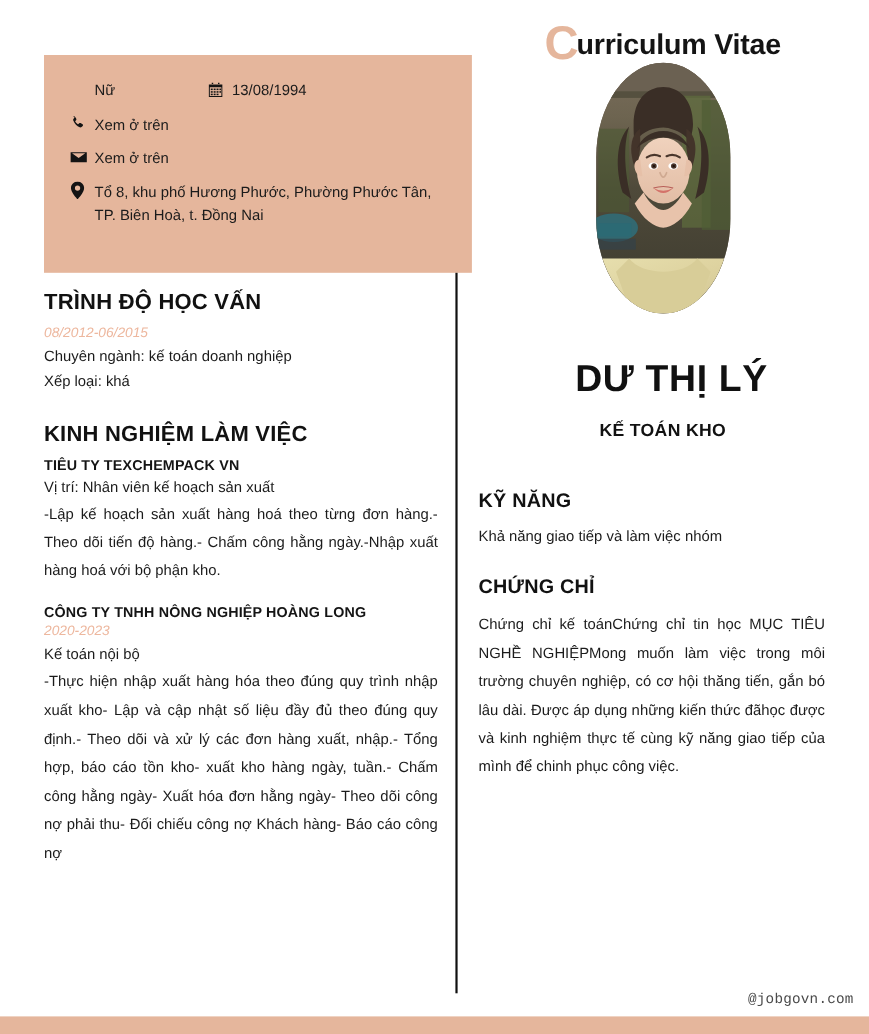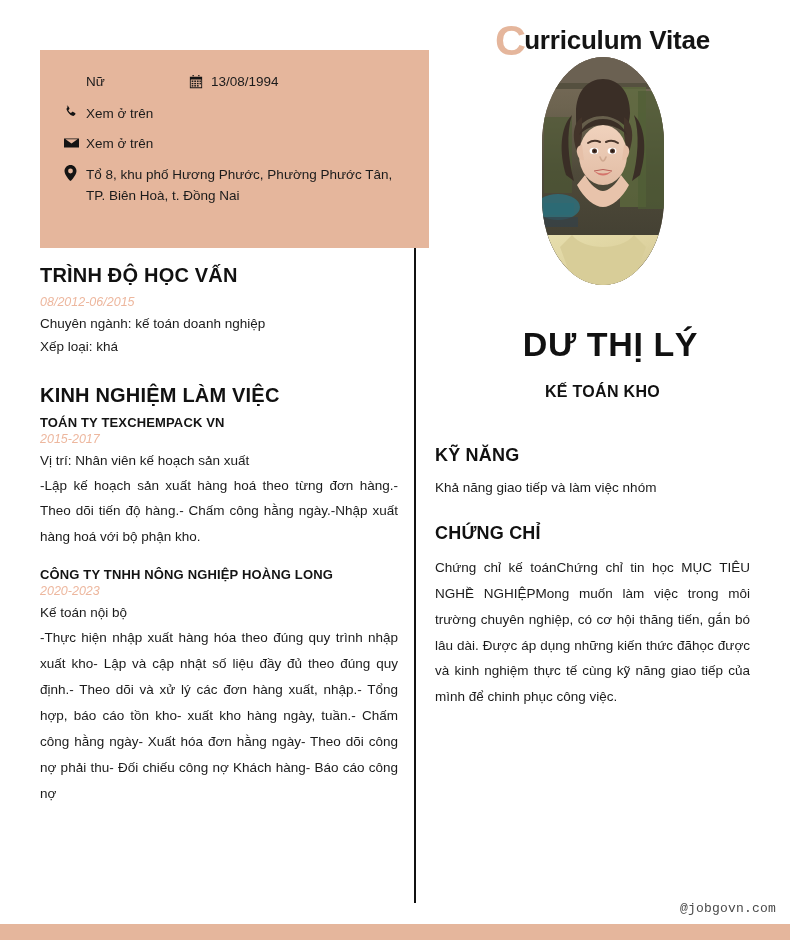--- a/index.html
+++ b/index.html
@@ -314,22 +314,21 @@
 
       <div class="entry">
         <div class="entry-date">08/2012-06/2015</div>
         <div class="entry-line">Chuyên ngành: kế toán doanh nghiệp</div>
         <div class="entry-line">Xếp loại: khá</div>
       </div>
 
       <div class="sec-title second">KINH NGHIỆM LÀM VIỆC</div>
 
       <div class="entry">
-        <div class="entry-org">TOÁN TY TEXCHEMPACK VN</div>
-        <div class="entry-date">2015-2017</div>
+        <div class="entry-org">TIÊU TY TEXCHEMPACK VN</div>
         <div class="entry-line">Vị trí: Nhân viên kế hoạch sản xuất</div>
         <div class="entry-desc">-Lập kế hoạch sản xuất hàng hoá theo từng đơn hàng.- Theo dõi tiến độ hàng.- Chấm công hằng ngày.-Nhập xuất hàng hoá với bộ phận kho.</div>
       </div>
 
       <div class="entry">
         <div class="entry-org">CÔNG TY TNHH NÔNG NGHIỆP HOÀNG LONG</div>
         <div class="entry-date">2020-2023</div>
         <div class="entry-line">Kế toán nội bộ</div>
         <div class="entry-desc">-Thực hiện nhập xuất hàng hóa theo đúng quy trình nhập xuất kho- Lập và cập nhật số liệu đầy đủ theo đúng quy định.- Theo dõi và xử lý các đơn hàng xuất, nhập.- Tổng hợp, báo cáo tồn kho- xuất kho hàng ngày, tuần.- Chấm công hằng ngày- Xuất hóa đơn hằng ngày- Theo dõi công nợ phải thu- Đối chiếu công nợ Khách hàng- Báo cáo công nợ</div>
       </div>

